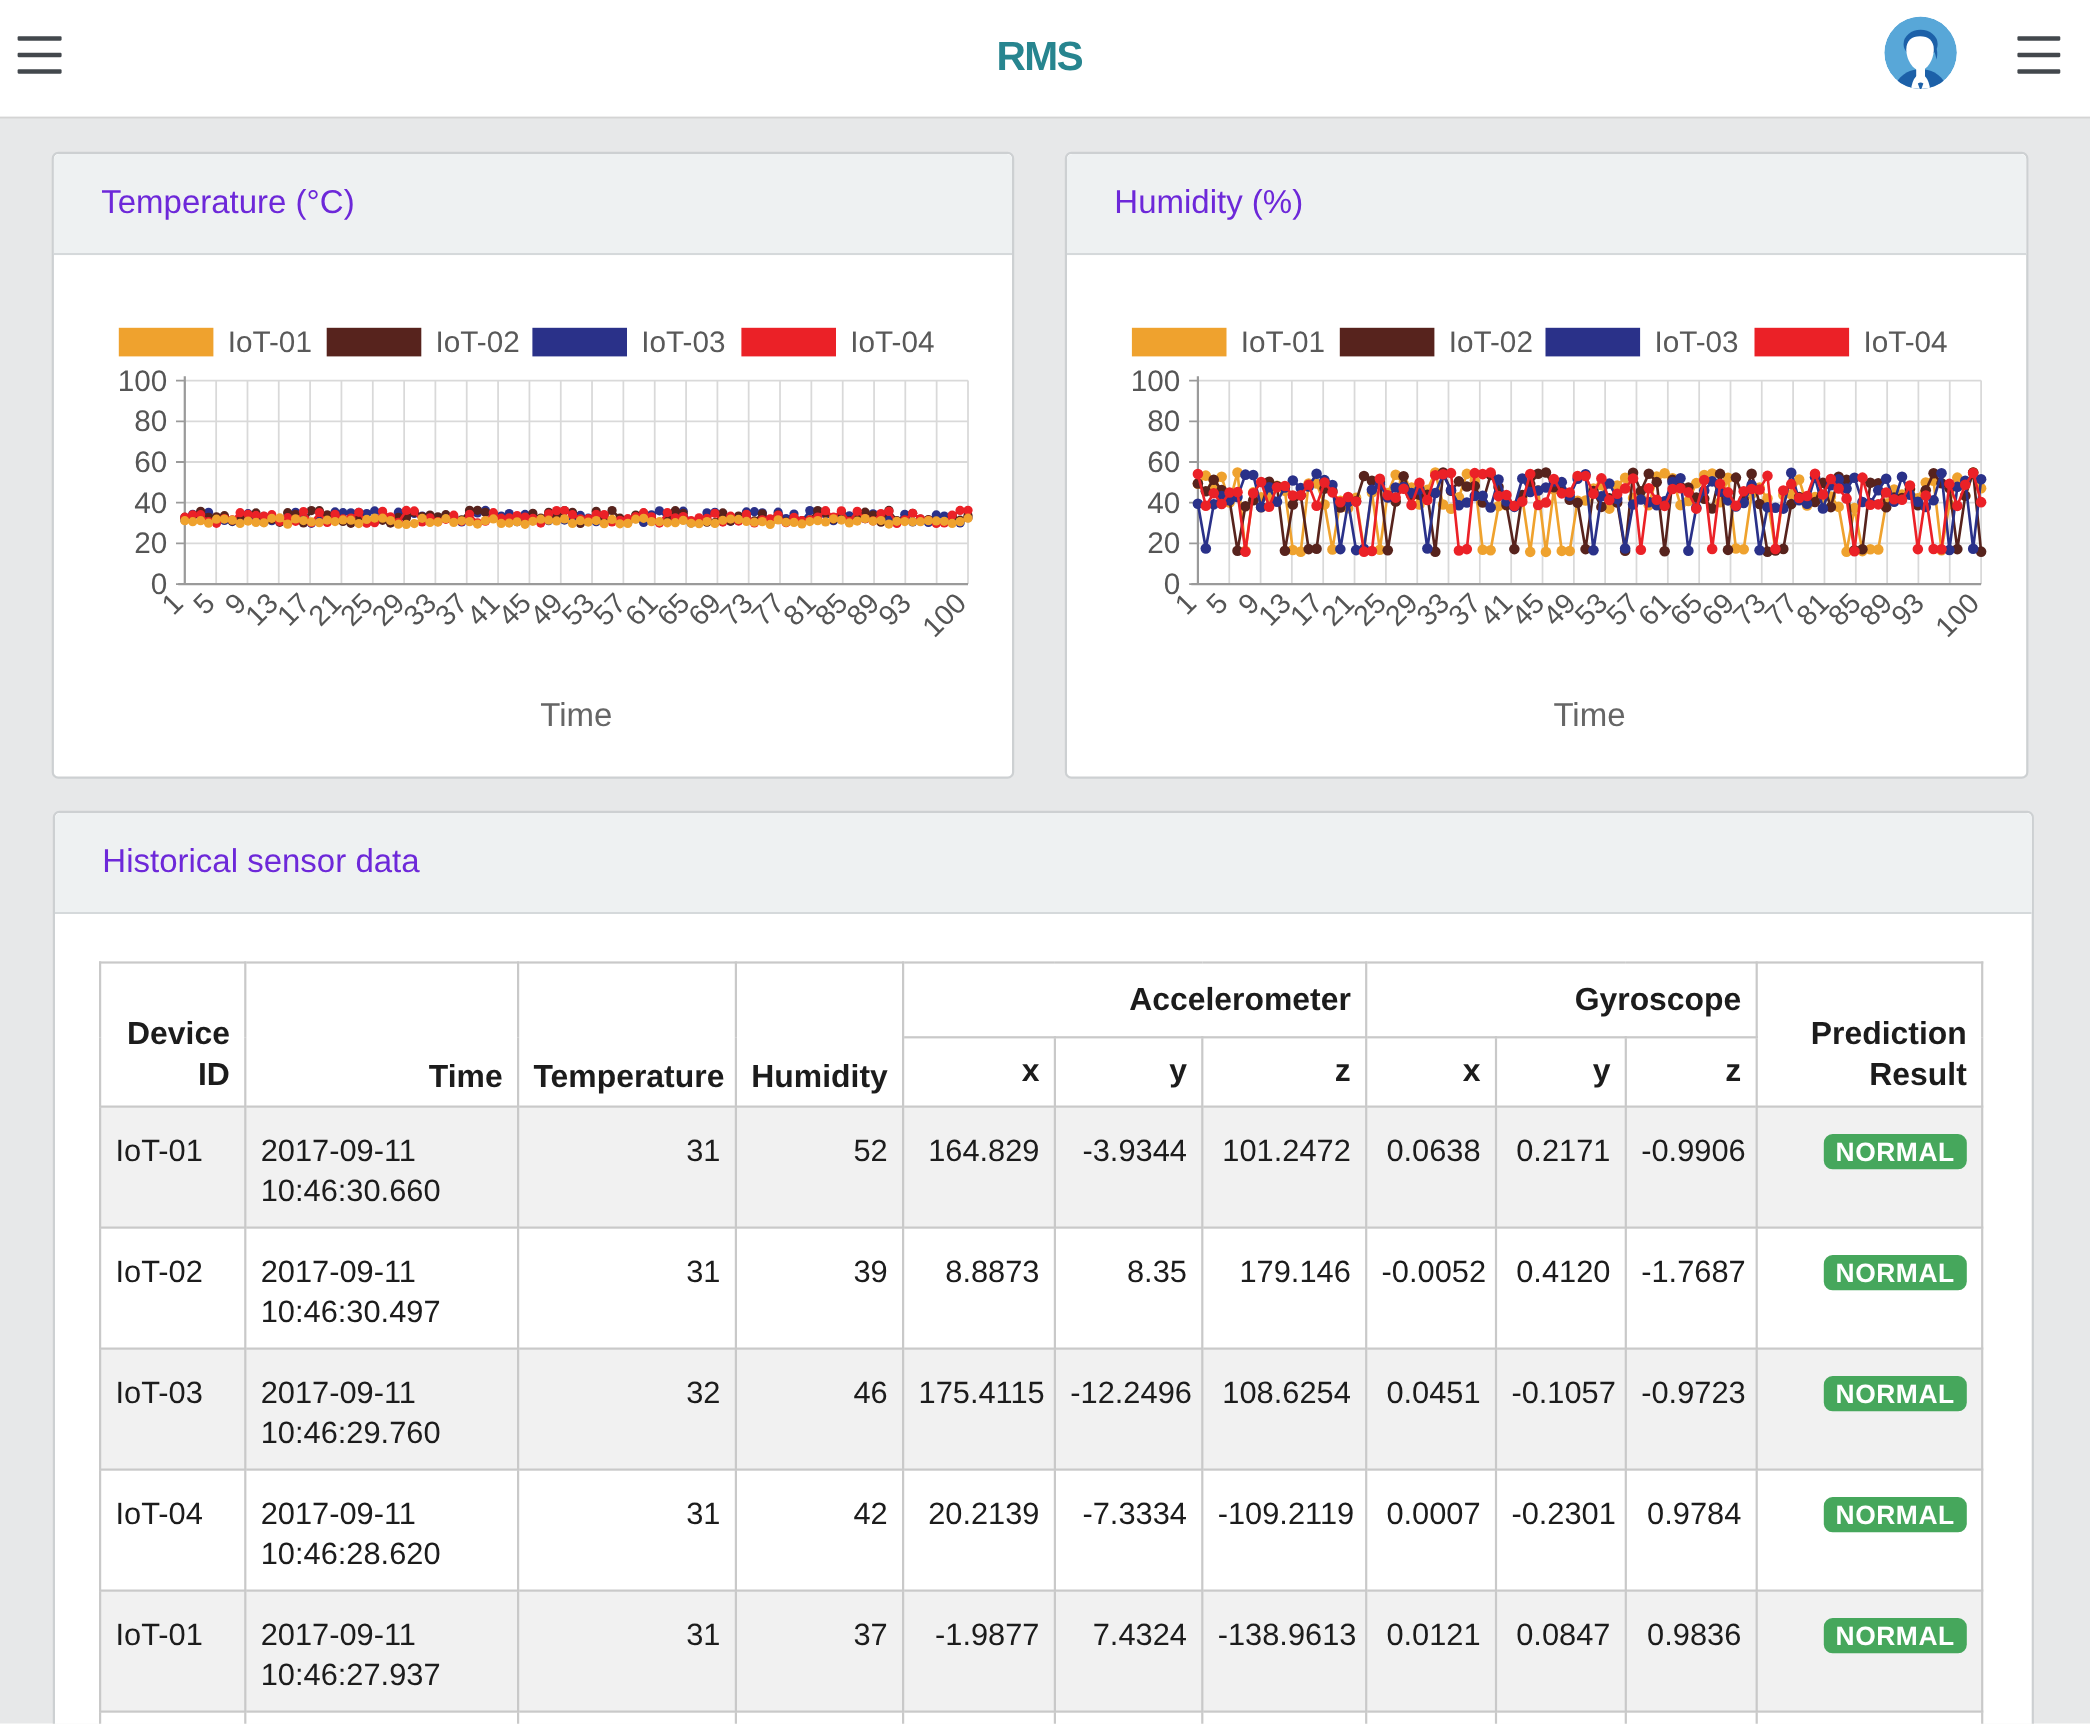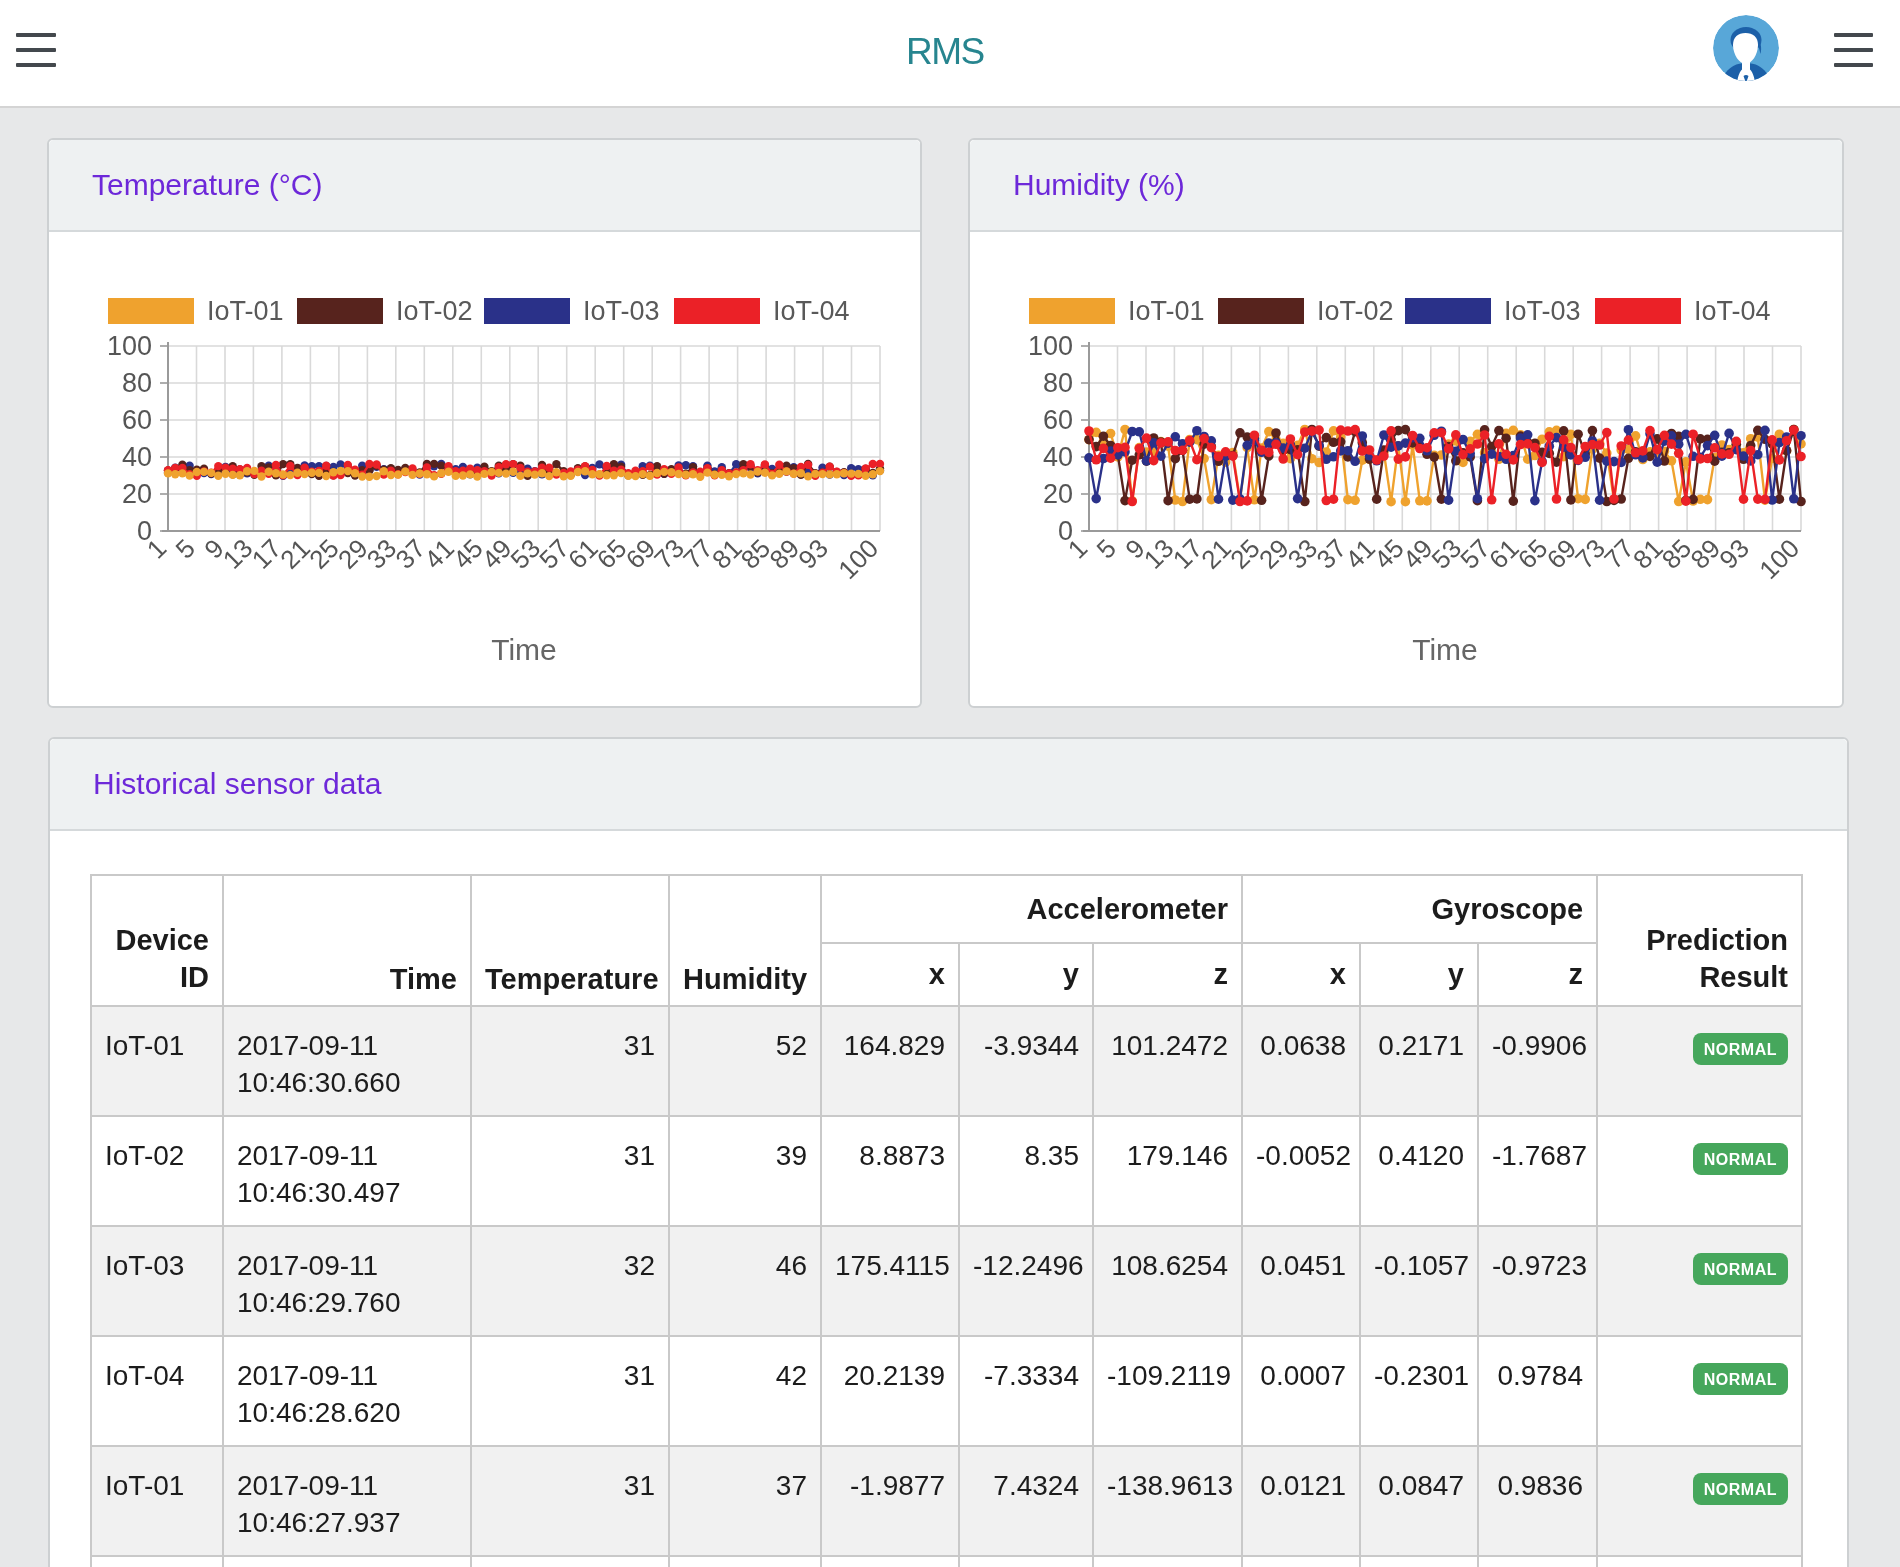--- a/index.html
+++ b/index.html
@@ -1,19 +1,19 @@
 <!DOCTYPE html>
 <html><head>
 <meta charset="utf-8">
 <style>
 * { margin:0; padding:0; box-sizing:border-box; }
 body { width:1900px; height:1567px; position:relative; overflow:hidden;
   font-family:"Liberation Sans", sans-serif; background:#ffffff; }
 .topbar { position:absolute; left:0; top:0; width:1900px; height:108px; background:#fff;
-  border-bottom:2px solid #d4d4d4; }
+  border-bottom:2px solid #d4d4d4;font-weight:bold; }
 .burger { position:absolute; width:40px; }
 .burger div { height:3.5px; background:#43484d; margin-bottom:11.5px; border-radius:1px; }
 .b-left { left:16px; top:33px; }
 .b-right { left:1834px; top:33px; width:39px; }
 .rms { position:absolute; left:906px; top:31px; font-size:37px; letter-spacing:-1.5px; color:#27858f; }
 .avatar { position:absolute; left:1712px; top:14px; }
 .main { position:absolute; left:0; top:108px; width:1900px; height:1459px; background:#e7e8e9; }
 .card { position:absolute; background:#fff; border:2px solid #cdd0d2; border-radius:6px; }
 .card-h { height:92px; background:#eef1f2; border-bottom:2px solid #d5d9db; border-radius:5px 5px 0 0;
   font-size:30px; color:#6d28d9; line-height:90px; padding-left:43px; }
@@ -23,21 +23,21 @@
 .chartbox { position:absolute; left:0; top:92px; }
 table { border-collapse:collapse; table-layout:fixed; position:absolute; left:40px; top:135px;
   width:1711px; font-size:27px; color:#1c1c1c; }
 th, td { border:2px solid #c9c9c9; padding:0 13px; }
 th { text-align:right; font-size:29px; }
 thead tr:first-child th { height:68px; }
 thead tr:last-child th { height:63px; }
 tbody td { height:110px; vertical-align:top; padding-top:20px; line-height:37px; font-size:28px; }
 td.num { text-align:right; }
 tbody tr:nth-child(odd) { background:#f1f1f1; }
-.badge { display:inline-block; background:#46a75c; color:#fff; font-weight:bold; font-size:16px;
+.badge { display:inline-block; background:#46a75c; color:#fff; font-weight:bold; font-size:24px;
   line-height:23px; padding:5px 11px 4px; border-radius:8px; letter-spacing:0.5px; }
 td.pred { text-align:right; padding-top:20px; }
 </style>
 </head>
 <body>
 <div class="topbar">
   <div class="burger b-left">
       <div></div>
       <div></div>
       <div></div>

